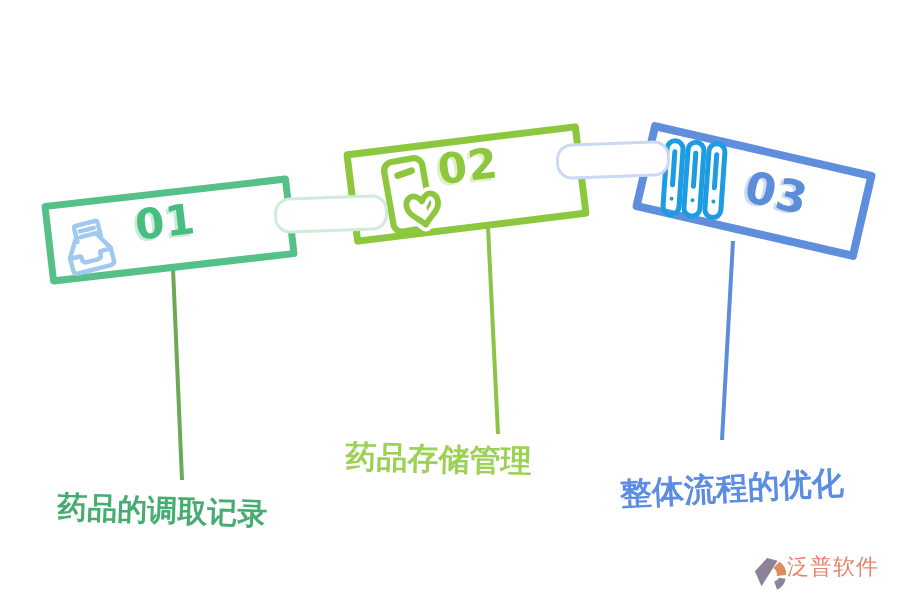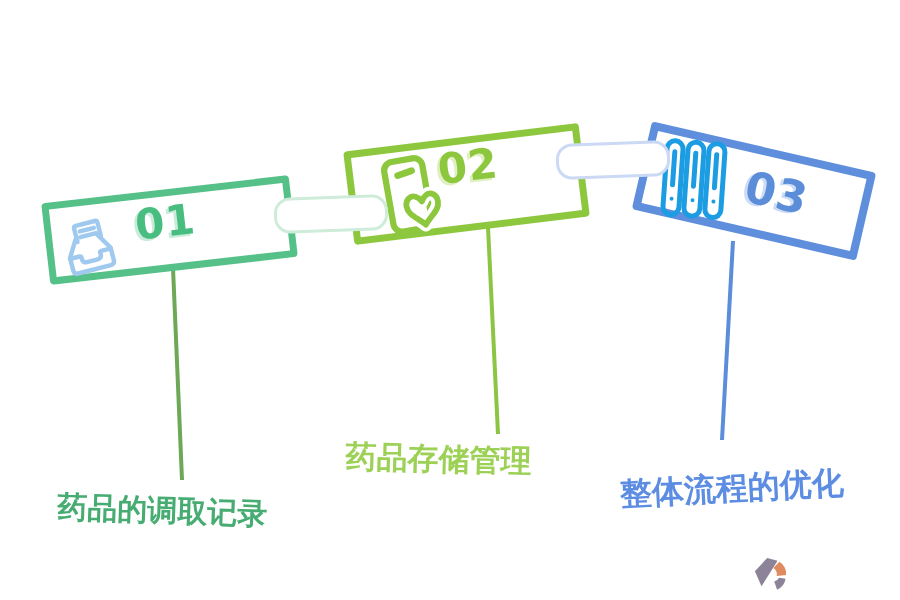--- a/index.html
+++ b/index.html
@@ -115,17 +115,18 @@
 
   <div class="watermark">
     <div class="wm-row">
       <span class="wm-logo">
         <svg width="34" height="36" viewBox="0 0 36 38">
           <path d="M15,1 L26,4 L9,31 L2,15 Z" fill="#8C8399"></path>
           <path d="M28,5 A15,15 0 0 1 35,19 L25,20 A8,8 0 0 0 21.5,11.5 Z" fill="#E08A5F"></path>
           <path d="M34.5,23 A15,15 0 0 1 25.5,34.5 L22.5,26 A8,8 0 0 0 27.5,21.8 Z" fill="#8C8399"></path>
         </svg>
       </span>
+      <span class="wm-brand">泛普软件</span>
     </div>
     <div class="wm-url">www.fanpusoft.com</div>
   </div>
 
 </div>
 
 </body></html>

